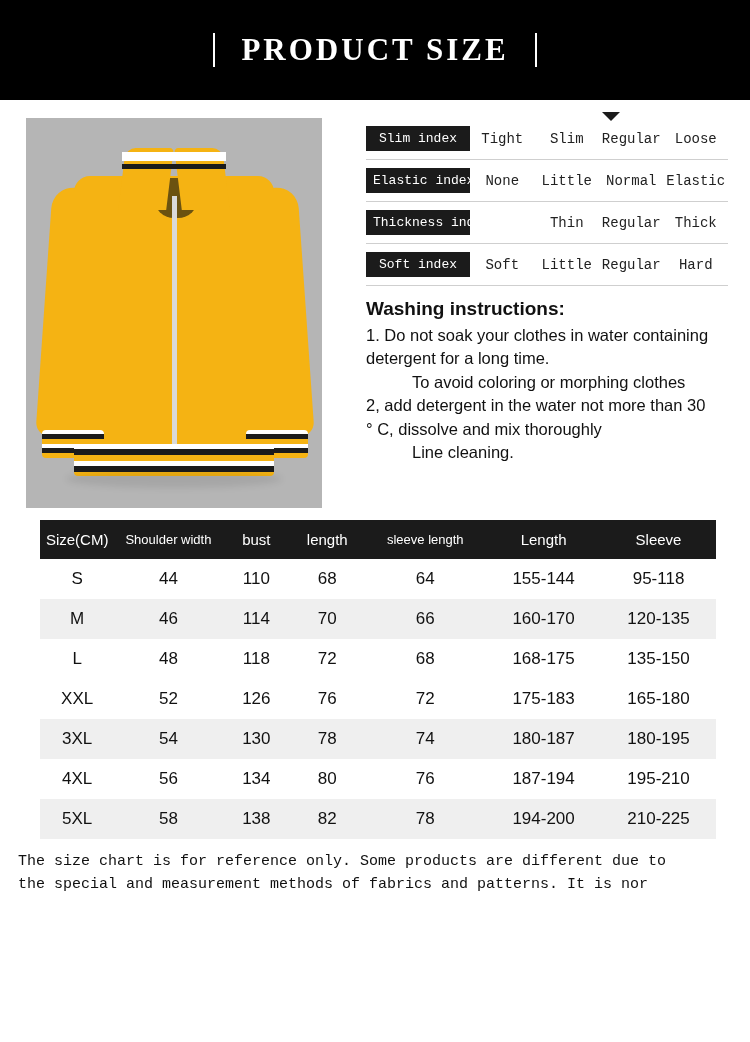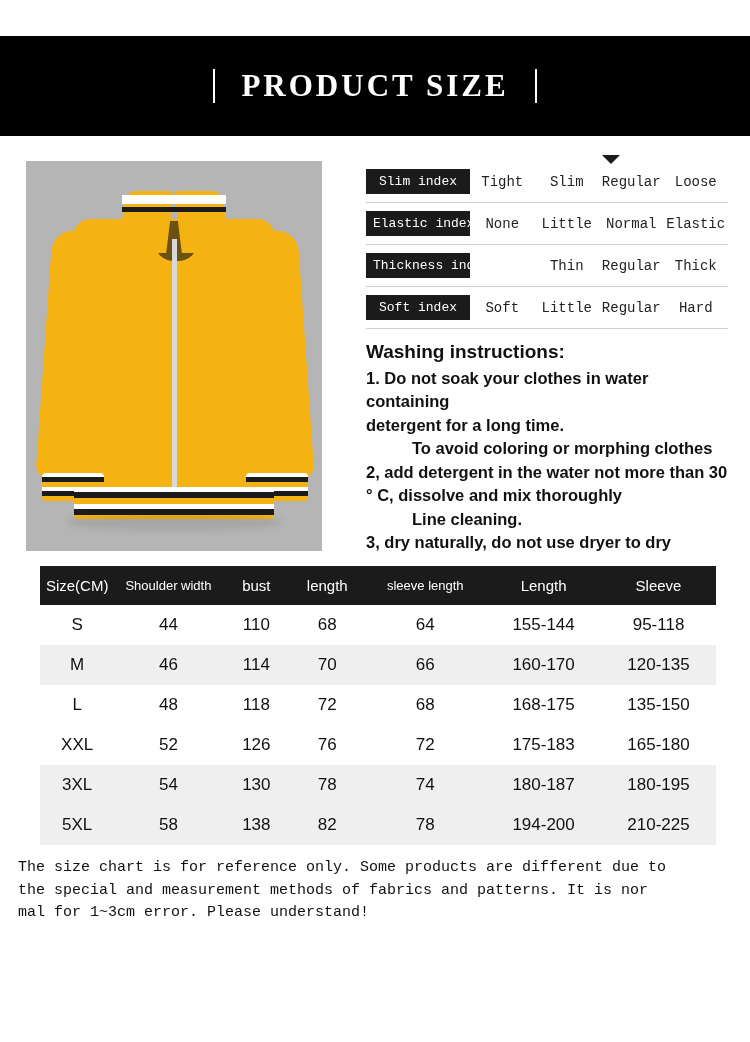--- a/index.html
+++ b/index.html
@@ -16,21 +16,20 @@
     overflow: hidden;
   }
 
   
   .header-band {
     background: #000000;
     height: 100px;
     display: flex;
     align-items: center;
     justify-content: center;
-    margin-top: 36px;
   }
   .header-inner {
     display: flex;
     align-items: center;
     gap: 26px;
   }
   .header-rule {
     width: 2px;
     height: 34px;
     background: #ffffff;
@@ -41,21 +40,20 @@
     font-weight: bold;
     font-size: 31px;
     letter-spacing: 3px;
   }
 
   
   .top-area {
     display: flex;
     padding: 18px 22px 6px 26px;
     box-sizing: border-box;
-    margin-top: 7px;
   }
 
   .product-photo {
     width: 296px;
     height: 390px;
     background: #b5b5b5;
     position: relative;
     flex: 0 0 auto;
     overflow: hidden;
   }
@@ -198,21 +196,20 @@
   .wash-title {
     font-size: 19px;
     font-weight: bold;
     margin: 12px 0 4px 0;
     color: #111;
   }
   .wash-line {
     font-size: 16.5px;
     line-height: 1.42;
     color: #111;
-    font-weight: bold;
   }
   .wash-line.indent { padding-left: 46px; }
 
   
   .size-wrap {
     padding: 6px 34px 0 40px;
     box-sizing: border-box;
   }
   table.size-table {
     width: 100%;
@@ -322,21 +319,20 @@
 
     </div>
 
     <div class="wash-title">Washing instructions:</div>
     <div class="wash-line">1. Do not soak your clothes in water containing</div>
     <div class="wash-line">detergent for a long time.</div>
     <div class="wash-line indent">To avoid coloring or morphing clothes</div>
     <div class="wash-line">2, add detergent in the water not more than 30</div>
     <div class="wash-line">° C, dissolve and mix thoroughly</div>
     <div class="wash-line indent">Line cleaning.</div>
-    <div class="wash-line">3, dry naturally, do not use dryer to dry</div>
 
   </div>
 </div>
 
 <div class="size-wrap">
   <table class="size-table">
     <thead>
       <tr>
         <th style="width:11%">Size(CM)</th>
         <th class="small" style="width:16%">Shoulder width</th>
@@ -386,30 +382,38 @@
       </tr>
       <tr class="alt">
         <td>3XL</td>
         <td>54</td>
         <td>130</td>
         <td>78</td>
         <td>74</td>
         <td>180-187</td>
         <td>180-195</td>
       </tr>
+      <tr>
+        <td>4XL</td>
+        <td>56</td>
+        <td>134</td>
+        <td>80</td>
+        <td>76</td>
+        <td>187-194</td>
+        <td>195-210</td>
+      </tr>
       <tr class="alt">
         <td>5XL</td>
         <td>58</td>
         <td>138</td>
         <td>82</td>
         <td>78</td>
         <td>194-200</td>
         <td>210-225</td>
       </tr>
     </tbody>
   </table>
 </div>
 
 <div class="footer-note">
   <div>The size chart is for reference only. Some products are different due to</div>
   <div>the special and measurement methods of fabrics and patterns. It is nor</div>
-  <div>mal for 1~3cm error. Please understand!</div>
 </div>
 
 </body></html>

